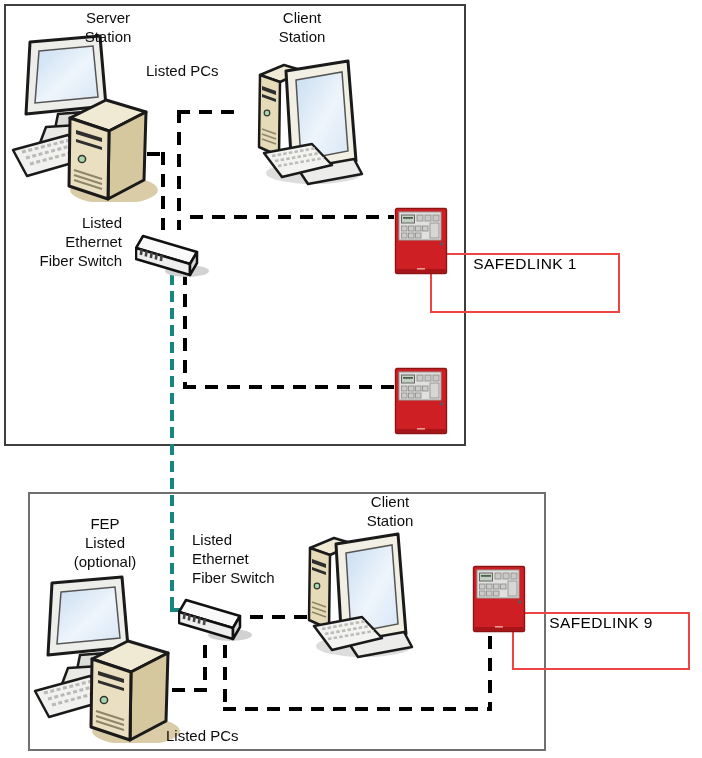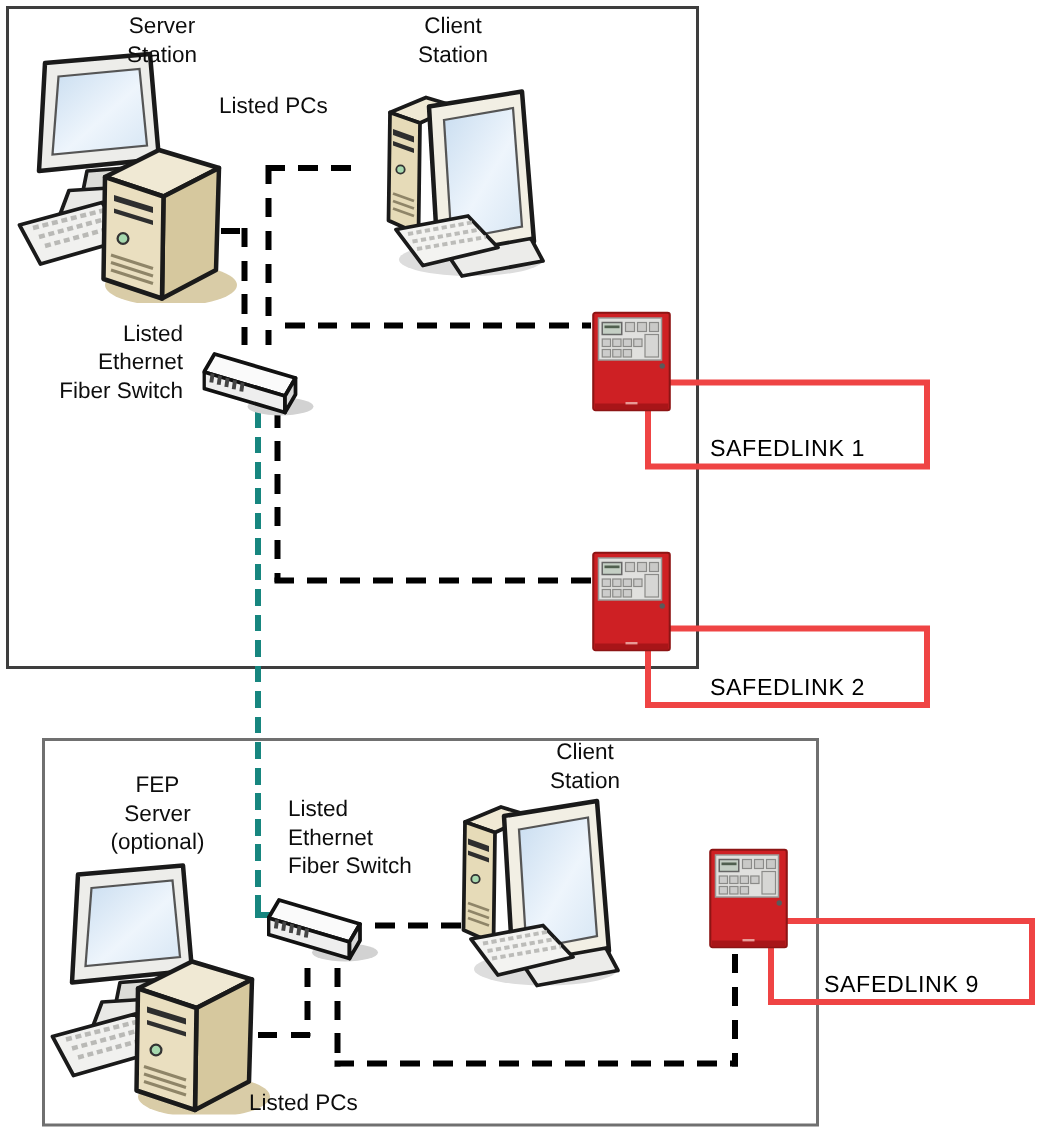--- a/index.html
+++ b/index.html
@@ -12,22 +12,22 @@
   .group-box.bottom{left:28px;top:492px;width:518px;height:259px;border:2px solid #707070;}
 
   .lbl{
     position:absolute;z-index:5;font-size:15px;line-height:19px;color:#0d0d0d;
     white-space:pre-line;
   }
   .lbl.center{text-align:center;}
   .lbl.right{text-align:right;}
 
   .orange-box{
-    position:absolute;z-index:3;box-sizing:border-box;border:4px solid #ef4444;
-    background:transparent;display:flex;align-items:flex-end;justify-content:center;
+    position:absolute;z-index:3;box-sizing:border-box;border:2px solid #ef4444;
+    background:transparent;display:flex;align-items:flex-start;justify-content:center;
     font-size:15.5px;color:#000;letter-spacing:.4px;
   }
 
   .line{position:absolute;z-index:2;}
   .hdash{height:4px;background:repeating-linear-gradient(90deg,#000 0 13px,transparent 13px 22px);}
   .vdash{width:4px;background:repeating-linear-gradient(180deg,#000 0 13px,transparent 13px 22px);}
   .vteal{width:4px;background:repeating-linear-gradient(180deg,#17867f 0 11px,transparent 11px 17px);}
   .hteal{height:4px;background:#17867f;}
 
   .dev{position:absolute;z-index:4;}
@@ -126,23 +126,20 @@
 </svg>
 
 <div class="stage">
 
   <div class="group-box top"></div>
   <div class="group-box bottom"></div>
 
   <div class="orange-box" style="left:430px;top:253px;width:190px;height:60px;">
     <span>SAFEDLINK 1</span>
   </div>
-  <div class="orange-box" style="left:430px;top:417px;width:190px;height:55px;">
-    <span>SAFEDLINK 2</span>
-  </div>
   <div class="orange-box" style="left:512px;top:612px;width:178px;height:58px;">
     <span>SAFEDLINK 9</span>
   </div>
 
   <div class="line hdash" style="left:147px;top:152px;width:18px;"></div>
   <div class="line vdash" style="left:161px;top:152px;height:78px;"></div>
   <div class="line hdash" style="left:177px;top:110px;width:60px;"></div>
   <div class="line vdash" style="left:177px;top:110px;height:120px;"></div>
   <div class="line hdash" style="left:190px;top:215px;width:204px;"></div>
   <div class="line vdash" style="left:183px;top:272px;height:116px;"></div>
@@ -208,21 +205,21 @@
   <div class="lbl center" style="left:38px;top:8px;width:140px;text-align:center;">Server
 Station</div>
   <div class="lbl center" style="left:232px;top:8px;width:140px;">Client
 Station</div>
   <div class="lbl" style="left:146px;top:61px;width:100px;">Listed PCs</div>
   <div class="lbl right" style="left:24px;top:213px;width:98px;">Listed
 Ethernet
 Fiber Switch</div>
 
   <div class="lbl center" style="left:45px;top:514px;width:120px;">FEP
-Server
+Listed
 (optional)</div>
   <div class="lbl" style="left:192px;top:530px;width:110px;">Listed
 Ethernet
 Fiber Switch</div>
   <div class="lbl center" style="left:320px;top:492px;width:140px;">Client
 Station</div>
   <div class="lbl" style="left:166px;top:726px;width:100px;">Listed PCs</div>
 
 </div>
 

